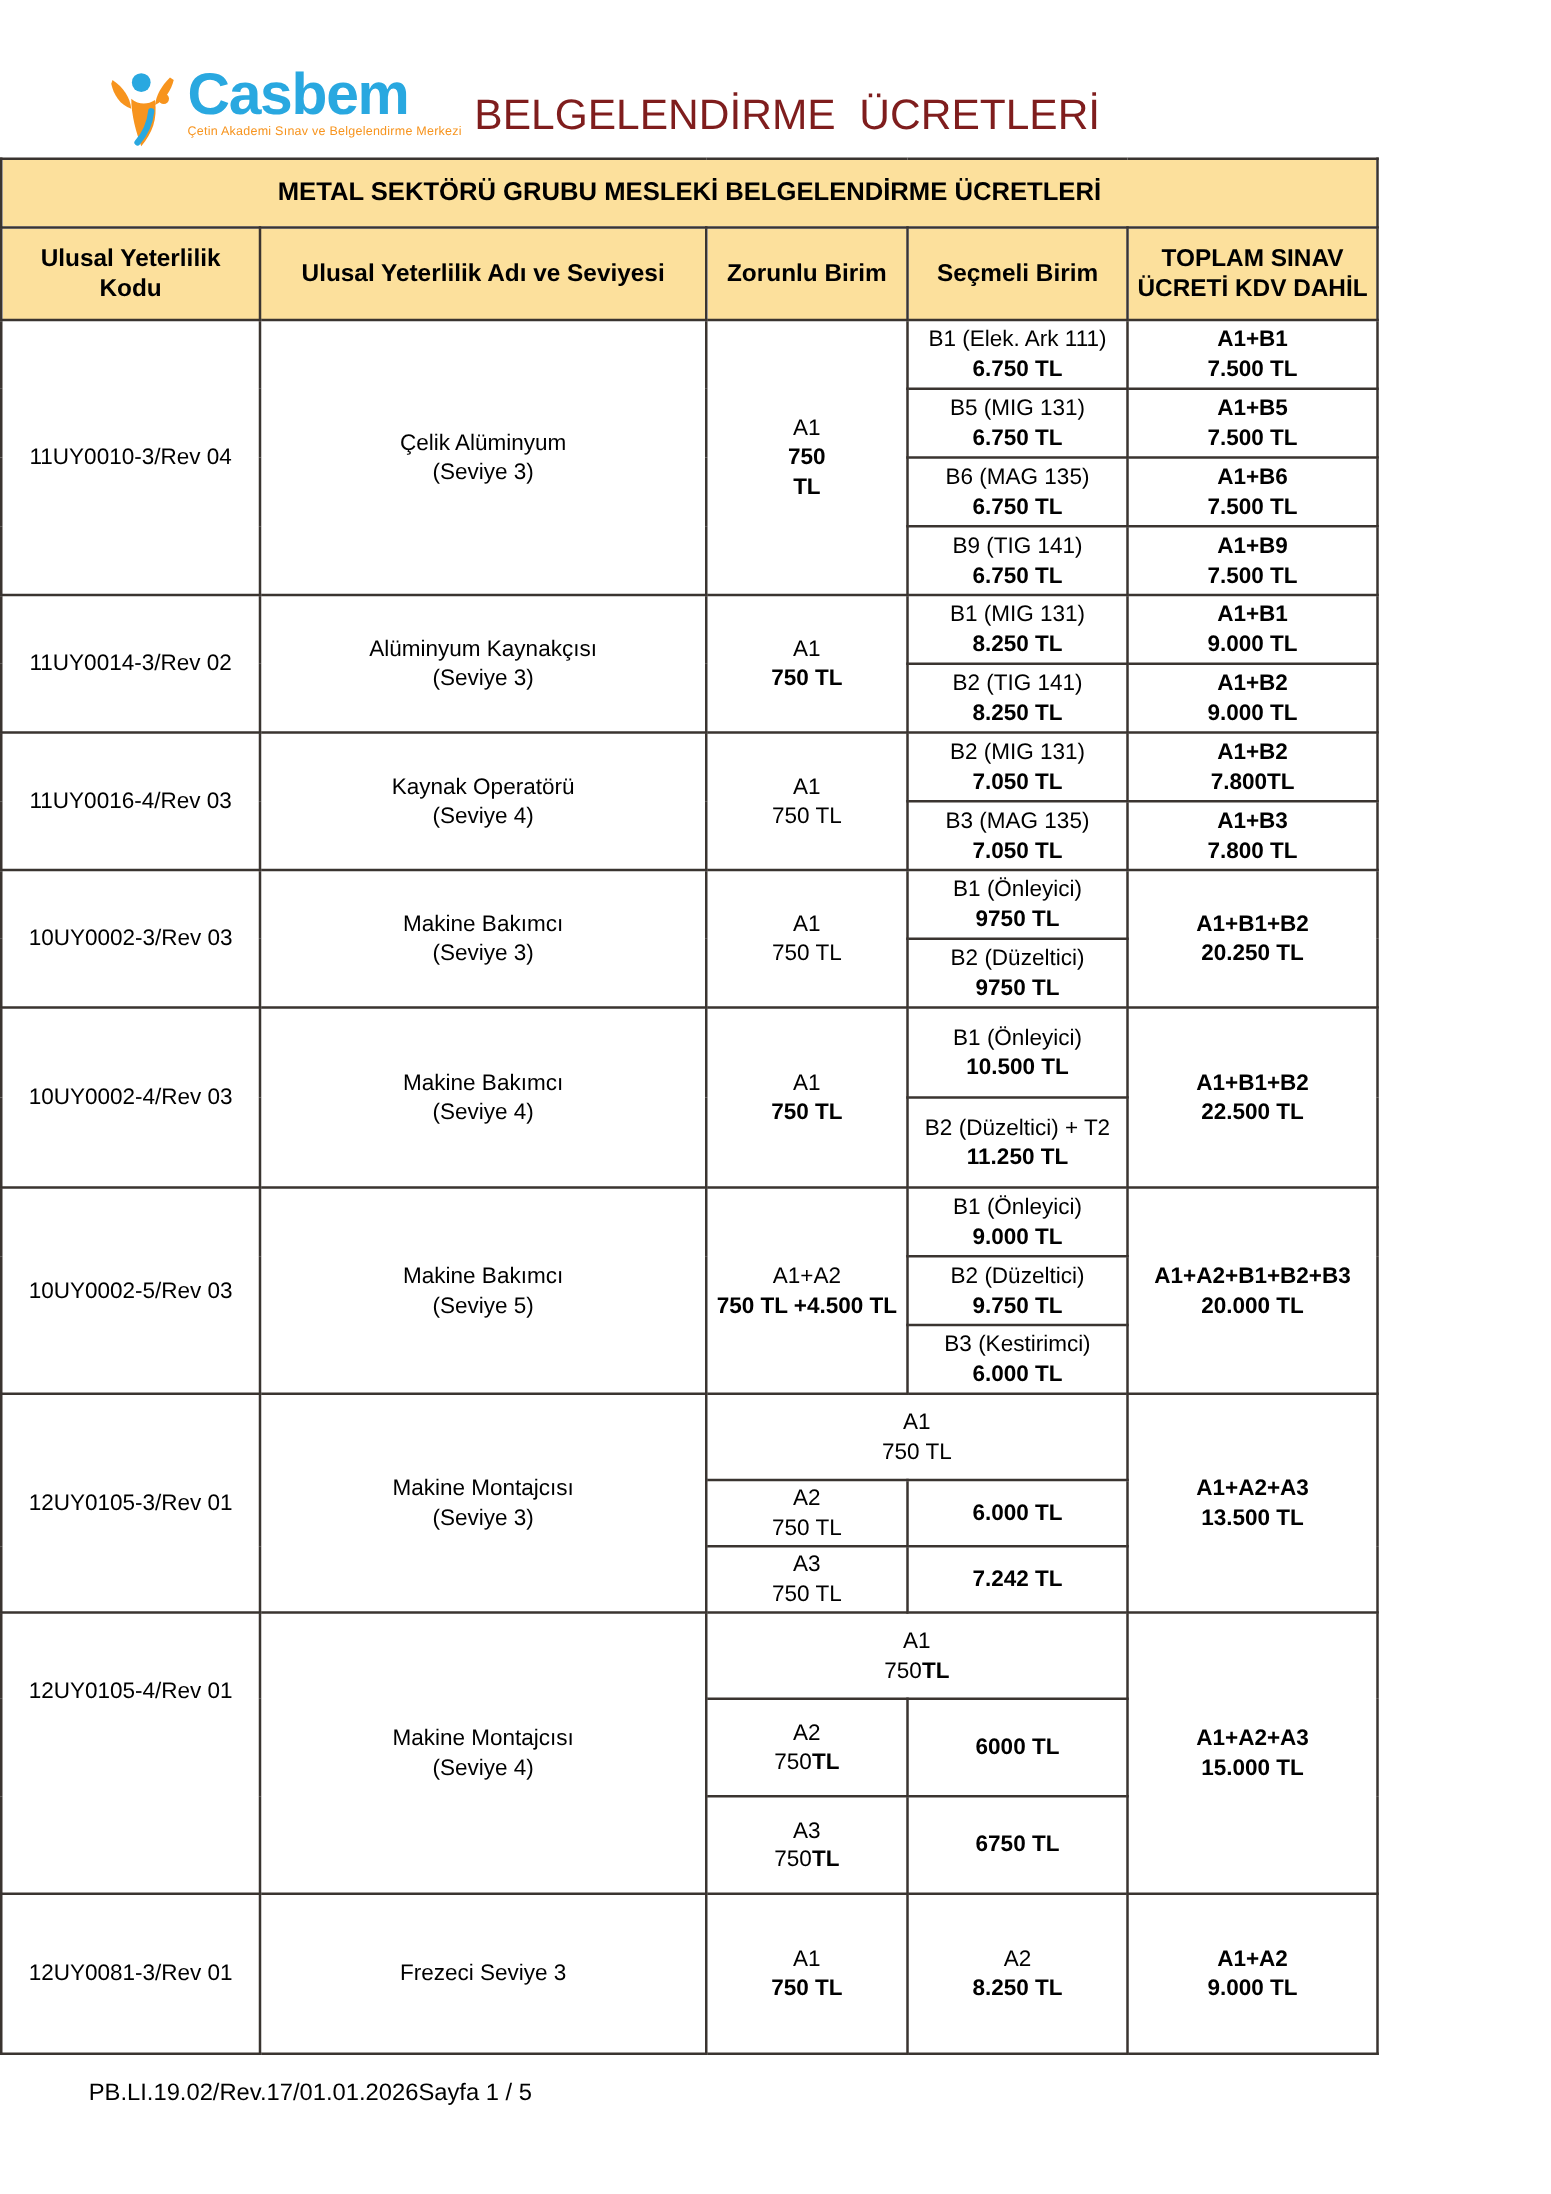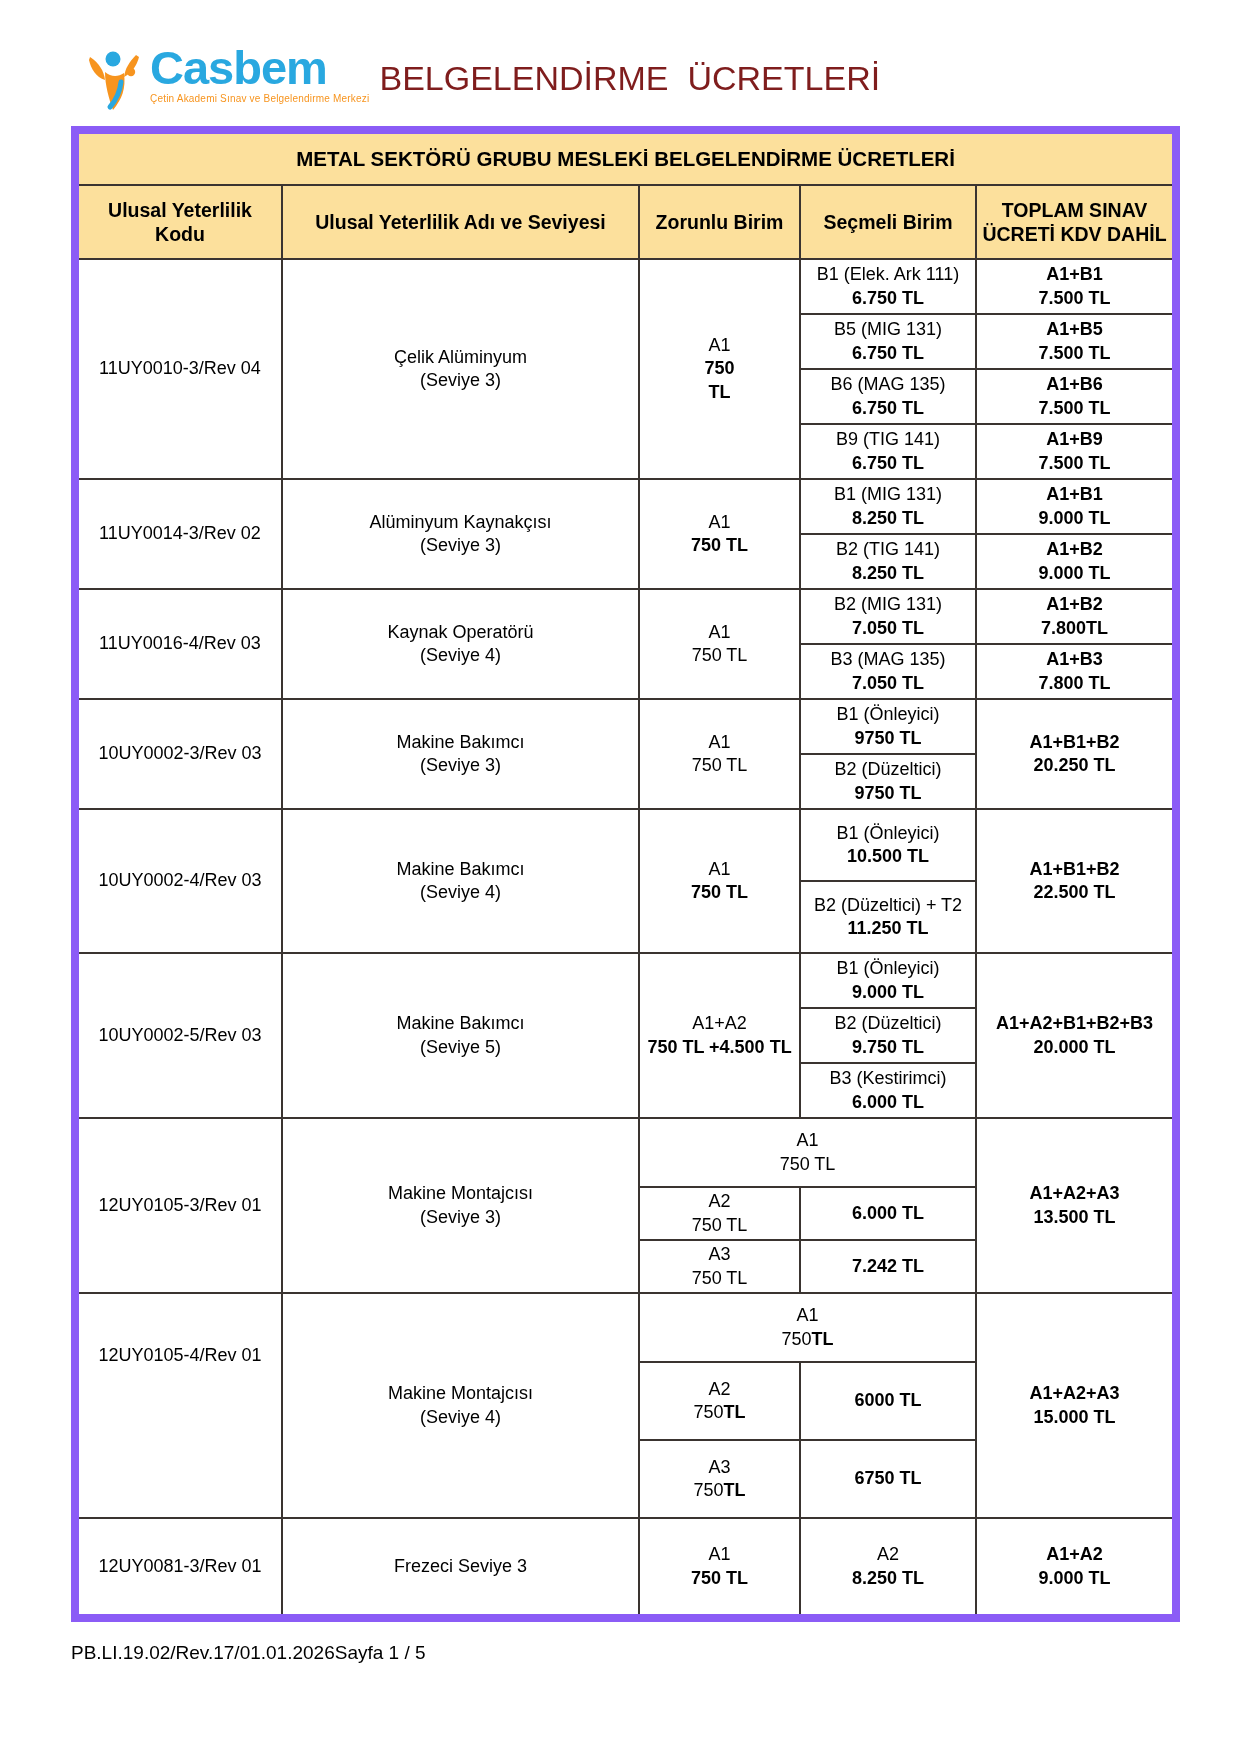--- a/index.html
+++ b/index.html
@@ -3,33 +3,33 @@
 <meta charset="utf-8">
 <style>
   html,body { margin:0; padding:0; }
   body {
     width:1241px; height:1755px;
     background:#ffffff; color:#000;
     font-family:"Liberation Sans", sans-serif;
     position:relative;
   }
   
-  .doc-header { display:flex; align-items:flex-start; padding:46px 0 0 86px; height:126px; box-sizing:border-box; }
+  .doc-header { display:flex; align-items:center; padding:46px 0 0 86px; height:126px; box-sizing:border-box; }
   .logo { display:flex; align-items:flex-start; }
   .logo-icon { width:62px; height:66px; margin-right:2px; flex:0 0 auto; }
   .logo-textwrap { display:flex; flex-direction:column; }
   .brand { font-size:47px; font-weight:700; color:#29A8E0; letter-spacing:-1px; line-height:0.95; }
   .tagline { font-size:10px; color:#F7941E; margin-top:2px; letter-spacing:0.2px; white-space:nowrap; }
   .page-title { font-size:34px; font-weight:400; margin:13px 0 0 10px; white-space:pre; color:#7f1d1d; }
 
   
   table.fees {
     border-collapse:collapse; table-layout:fixed;
-    width:1101px; margin-left:71px;
-    border:8px solid #8b5cf6;
+    width:1101px; 
+    border:2px solid #8b5cf6;
   }
   .fees td {
     border:2px solid #3A3430;
     text-align:center; vertical-align:middle;
     padding:2px 3px; font-size:18px; line-height:1.28;
     overflow:hidden;
   }
   .title-row td { background:#FCE09C; font-weight:700; font-size:20.5px; }
   .head-row td  { background:#FCE09C; font-weight:700; font-size:19.5px; line-height:1.25; }
   .b { font-weight:700; }
@@ -347,21 +347,21 @@
   <tr style="height:78px">
     <td>
       <div>A3</div>
       <div><span>750</span><span class="b">TL</span></div>
     </td>
     <td>
       <div class="b">6750 TL</div>
     </td>
   </tr>
 
-  <tr style="height:100px">
+  <tr style="height:128px">
     <td>12UY0081-3/Rev 01</td>
     <td>Frezeci Seviye 3</td>
     <td>
       <div>A1</div>
       <div class="b">750 TL</div>
     </td>
     <td>
       <div>A2</div>
       <div class="b">8.250 TL</div>
     </td>

